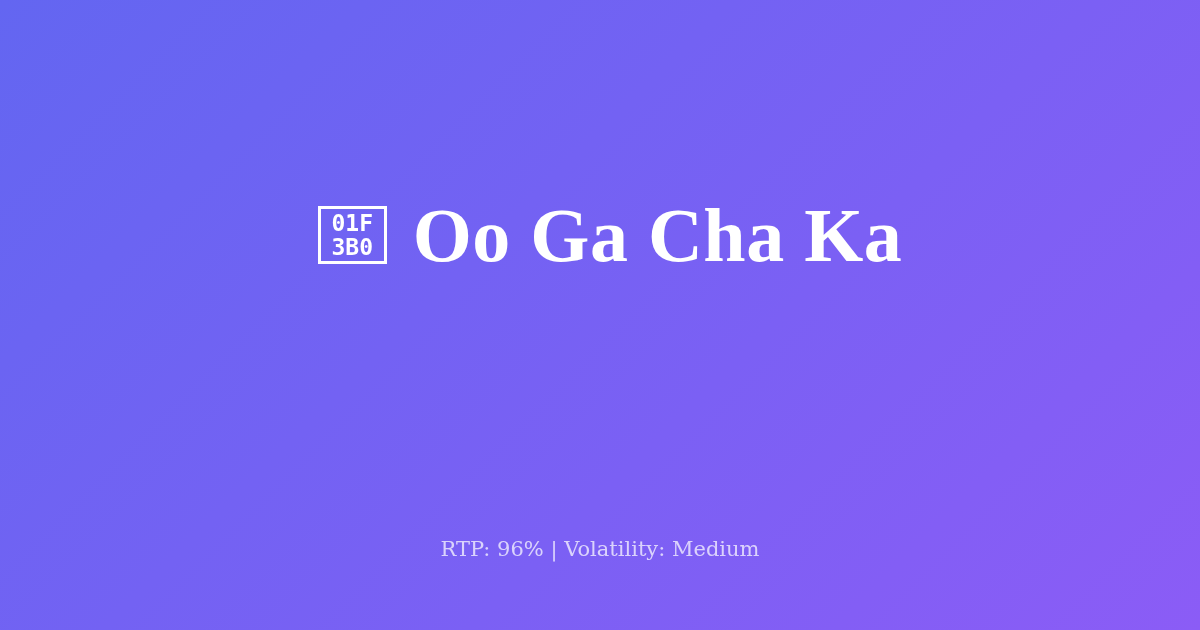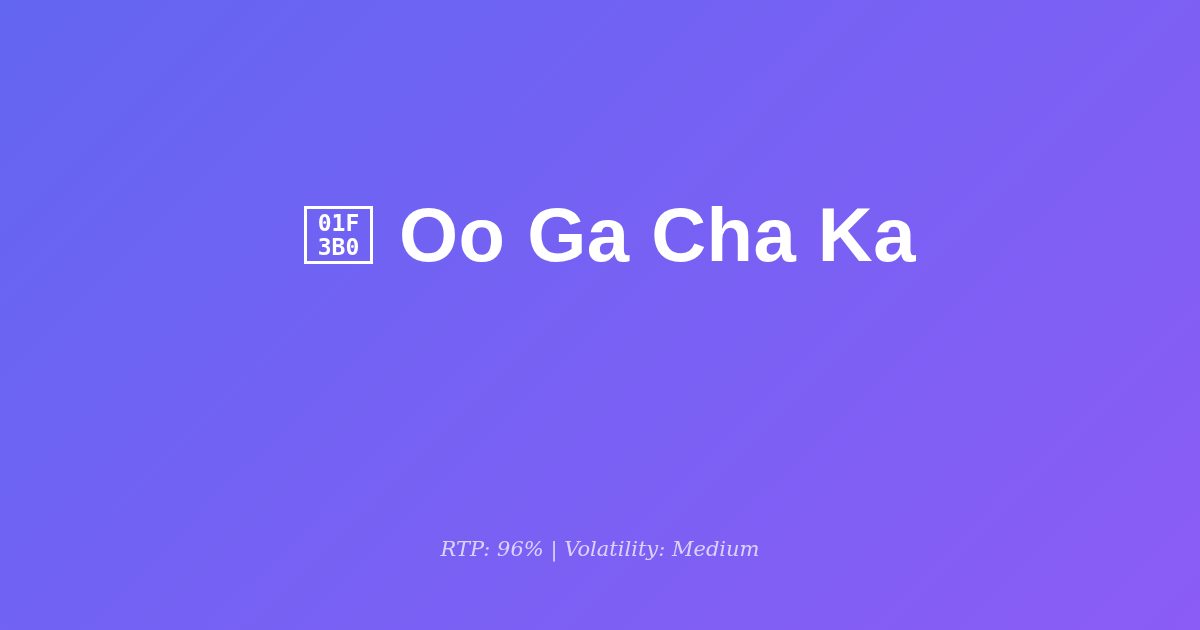--- a/index.html
+++ b/index.html
@@ -71,21 +71,21 @@
     user-select: none;
   }
 
   .og-emoji span {
     display: block;
   }
 
   .og-title {
     margin: 0;
     color: #ffffff;
-    font-family: Liberation Sans, sans-serif;
+    font-family: Liberation Serif, serif;
     font-size: 76px;
     font-weight: bold;
     line-height: 1.06;
     letter-spacing: 0.5px;
     text-align: center;
     white-space: nowrap;
   }
 
   .og-subtitle {
     margin: 42px 0 0 0;
@@ -110,21 +110,20 @@
   }
 
   .og-meta {
     color: rgba(255, 255, 255, 0.72);
     font-family: "DejaVu Serif", "Liberation Serif", serif;
     font-size: 21px;
     font-weight: normal;
     line-height: 1.2;
     text-align: center;
     white-space: nowrap;
-    font-style: italic;
   }
 </style>
 </head>
 <body>
 
 <div class="og-card">
 
   <div class="og-main">
 
     <div class="og-title-row">

